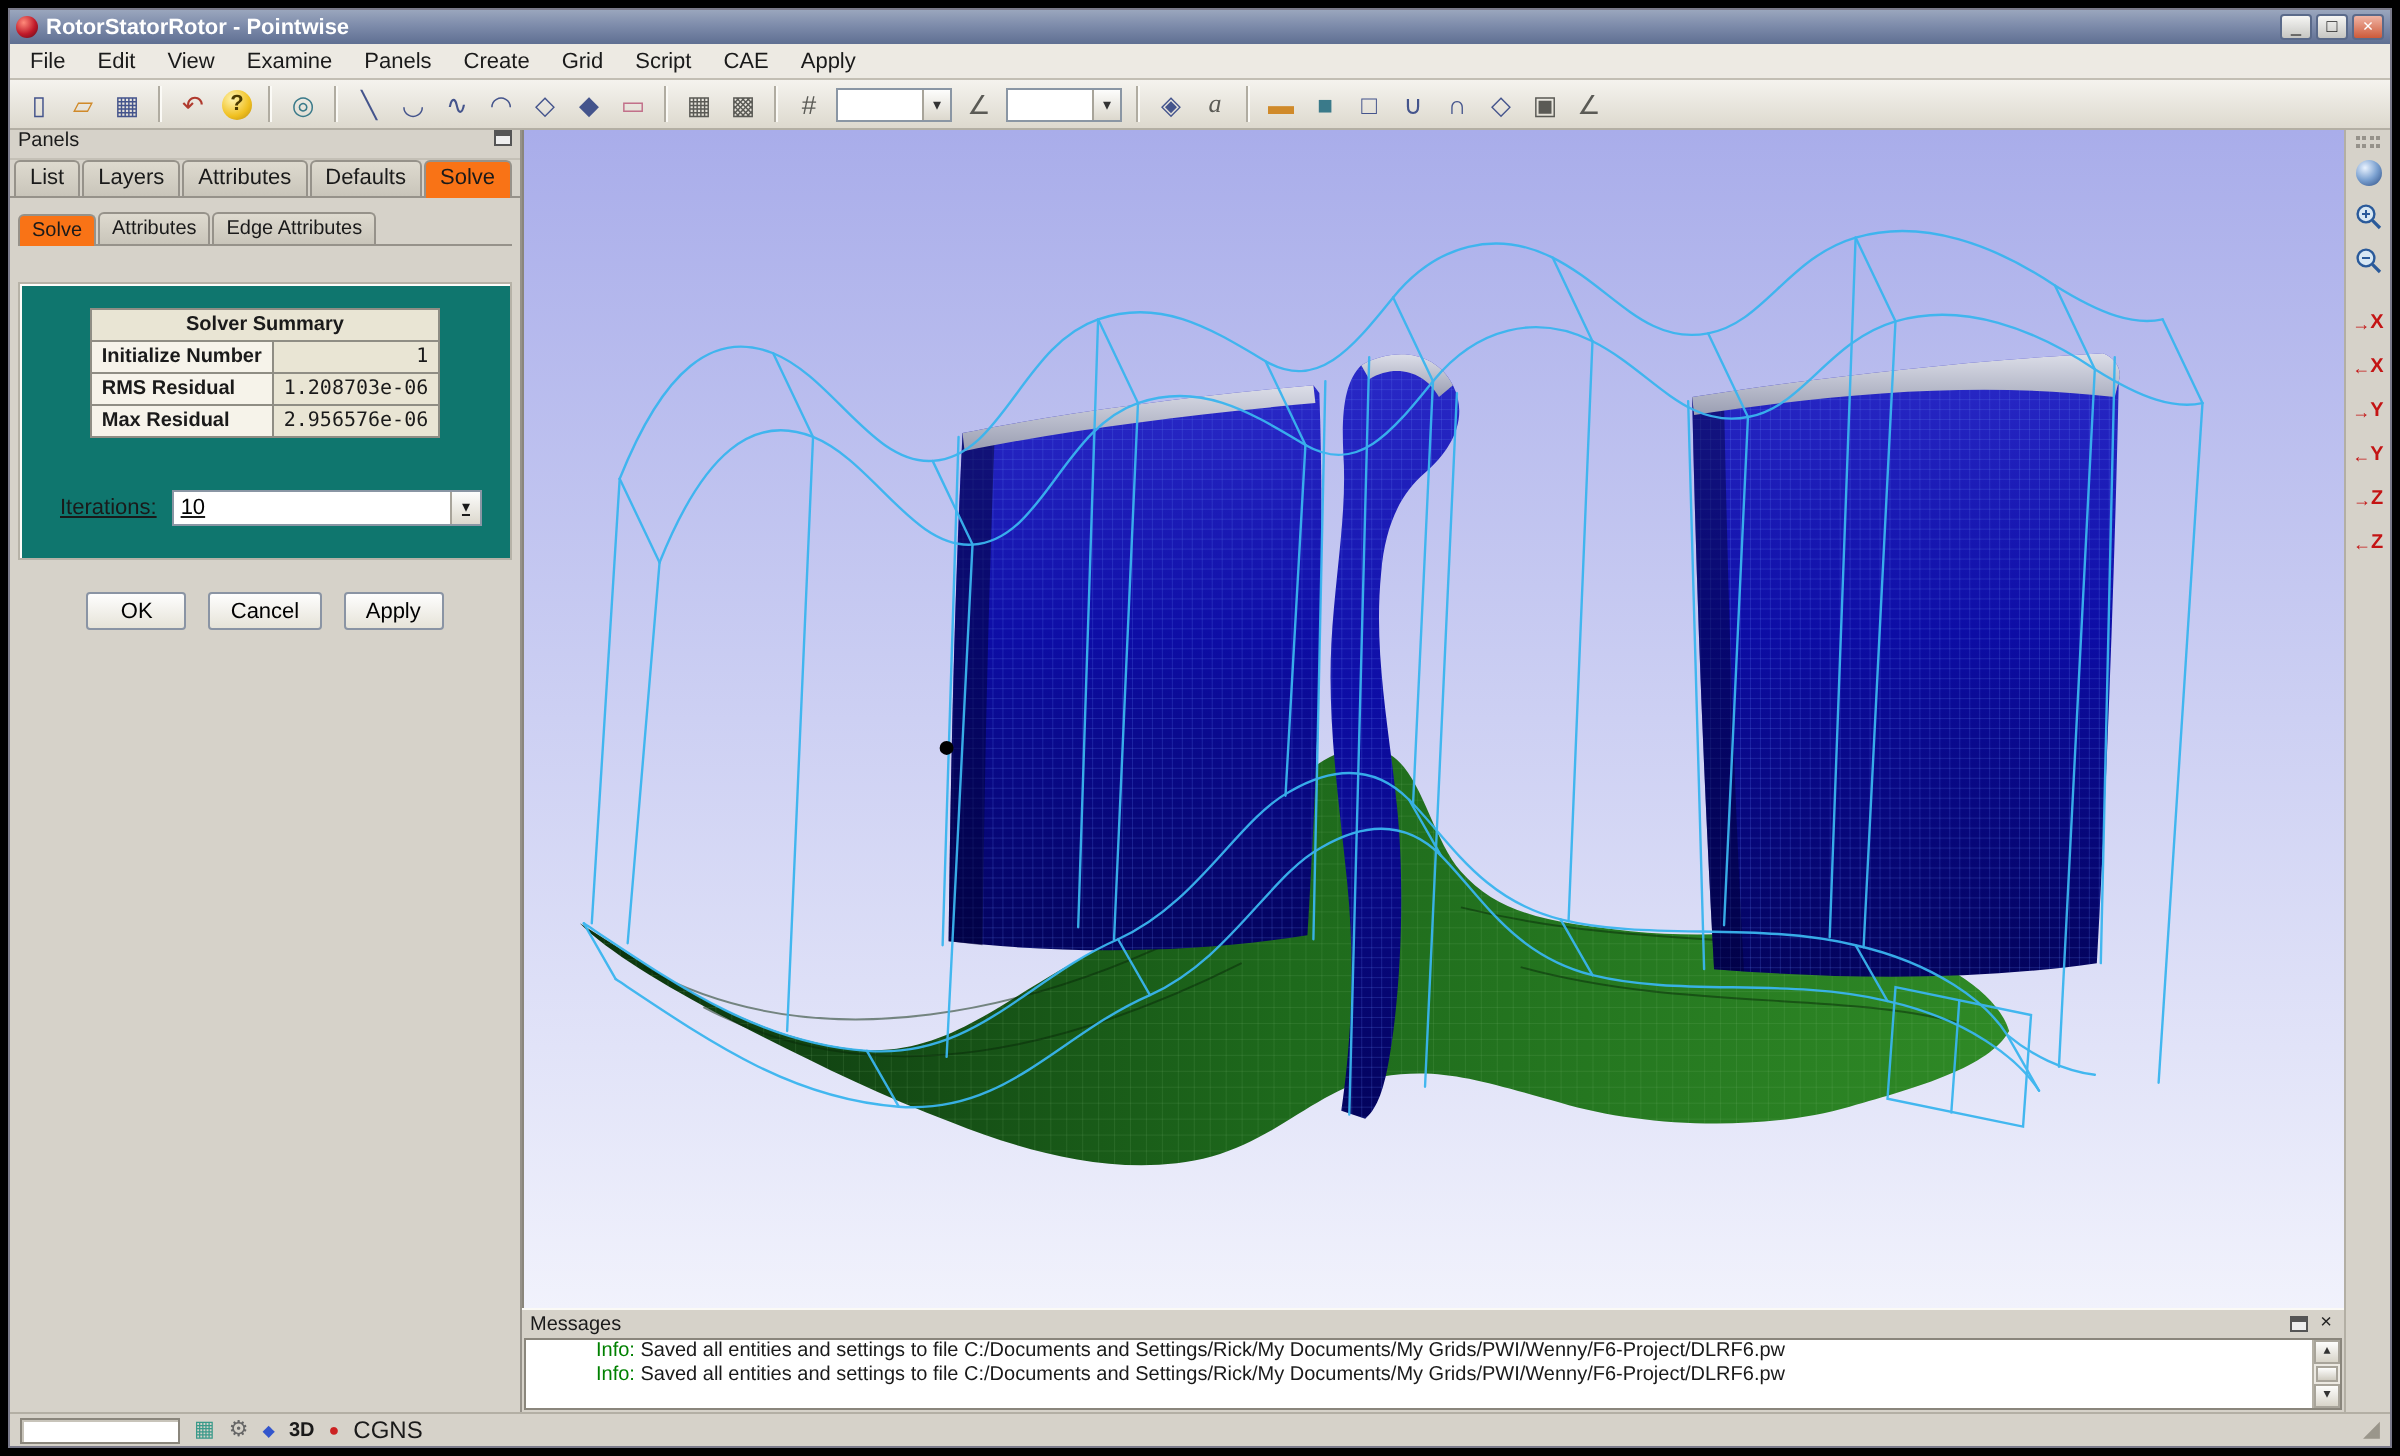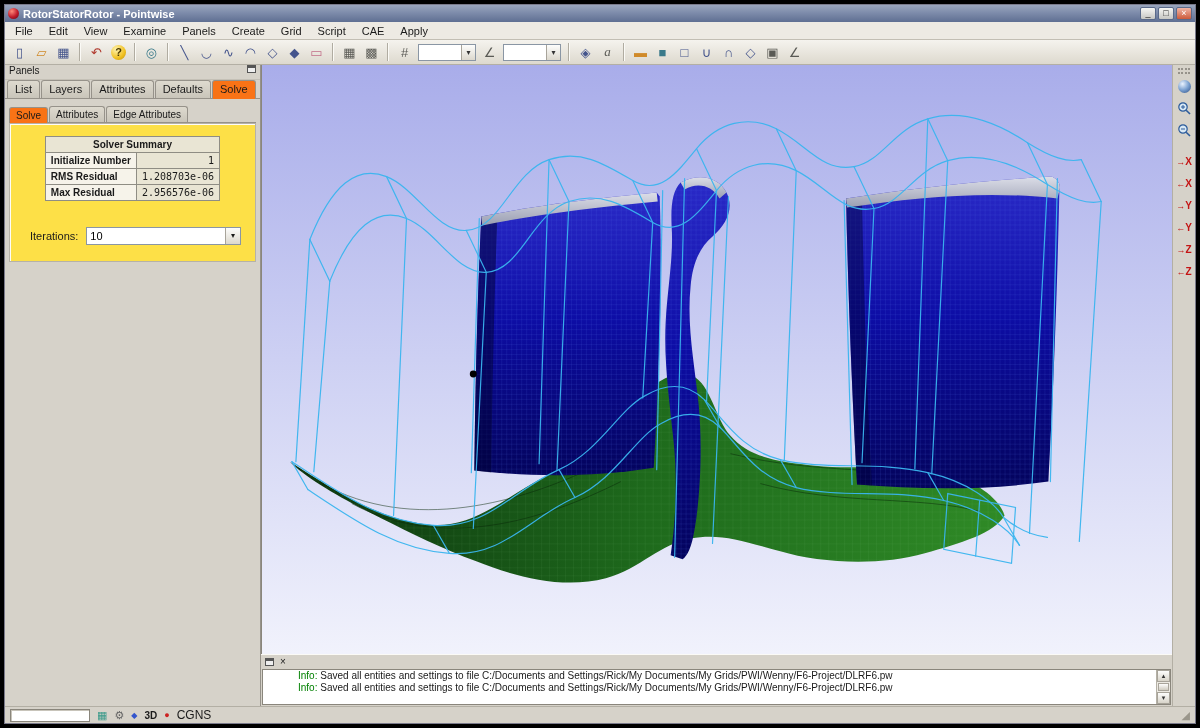--- a/index.html
+++ b/index.html
@@ -39,27 +39,27 @@
   .left-panel { width:256px; flex:0 0 auto; background:#d6d2c9; border-right:1px solid #96928a; display:flex; flex-direction:column; }
   .panel-header { height:15px; display:flex; align-items:flex-start; padding:0 4px; font-size:10px; border-bottom:1px solid #c4c0b6; }
   .panel-header .ph-title { flex:1; }
   .float-ico { width:9px; height:8px; border:1px solid #555; box-shadow:inset 0 2px 0 #555; background:#eee; }
   .tabs { display:flex; align-items:flex-end; height:19px; padding:0 2px; border-bottom:1px solid #96928a; }
   .tab { padding:2px 7px 3px 7px; margin-right:1px; background:linear-gradient(#dedacf,#c9c5ba); border:1px solid #96928a; border-bottom:none; border-radius:3px 3px 0 0; font-size:11px; cursor:default; white-space:nowrap; }
   .tab.active { background:#f97316; position:relative; top:1px; padding-bottom:4px; }
   .panel-body { flex:1; padding:6px 4px 0 4px; display:flex; flex-direction:column; }
   .subtabs { display:flex; align-items:flex-end; height:18px; border-bottom:1px solid #96928a; margin-bottom:0; }
   .subtabs .tab { font-size:10px; padding:2px 6px 2px 6px; }
-  .solve-box { border:1px solid #b6b2a7; box-shadow:inset 1px 1px 0 #fdfcf9; margin-top:0; padding:10px 6px 16px 6px; background:#fde047; }
+  .solve-box { border:1px solid #b6b2a7; box-shadow:inset 1px 1px 0 #fdfcf9; margin-top:18px; padding:10px 6px 16px 6px; background:#0f766e; }
   table.summary { border-collapse:collapse; margin:2px auto 0 auto; }
   table.summary td,table.summary th { border:1px solid #8f8d84; font-size:10px; padding:2px 5px; }
   table.summary th { background:#e9e5d4; font-weight:bold; text-align:center; }
   td.lab { font-weight:bold; background:#f6f3ea; text-align:left; }
   td.val { background:#e9e5d4; text-align:right; font-family:"DejaVu Sans Mono",monospace; font-size:9.5px; min-width:72px; }
-  .iter-row { display:flex; align-items:center; margin:26px 8px 0 14px; }
+  .iter-row { display:flex; align-items:center; margin:26px 8px 0 14px;text-decoration:underline; }
   .iter-row label { margin-right:8px; }
   .combo { flex:1; height:18px; background:#fff; border:1px solid #8a96a4; display:flex; align-items:center; }
   .combo input { flex:1; border:none; outline:none; font-size:11px; padding:0 3px; width:60px; font-family:"Liberation Sans",sans-serif; }
   .combo .drop { width:15px; height:16px; background:linear-gradient(#fdfdfc,#dcd8cd); border-left:1px solid #a8a49a; font-size:8px; line-height:16px; text-align:center; }
   .btnrow { display:flex; justify-content:center; gap:9px; margin-top:16px; }
   .pbtn { min-width:46px; height:19px; border:1px solid #8a94a4; border-radius:2px; background:linear-gradient(#fefefe,#e6e3d8); font-size:11px; padding:0 10px; font-family:"Liberation Sans",sans-serif; cursor:default; }
   .footer-row { display:flex; justify-content:center; gap:11px; margin-top:16px; }
   .footer-row .pbtn { min-width:50px; }
 
   
@@ -209,20 +209,25 @@
             </tr>
           </tbody>
             </table>
           <div class="iter-row">
             <label>Iterations:</label>
             <span class="combo">
               <input value="10" style="">
               <span class="drop">▾</span>
             </span>
           </div>
+        </div>
+        <div class="footer-row">
+          <button class="pbtn">OK</button>
+          <button class="pbtn">Cancel</button>
+          <button class="pbtn">Apply</button>
         </div>
       </div>
     </div>
 
     <div class="center">
       <div class="viewport">
         <svg viewBox="0 0 913 591" preserveAspectRatio="none">
           <defs>
             <linearGradient id="vbg" x1="0" y1="0" x2="0" y2="1">
               <stop offset="0" stop-color="#a9adea"></stop>
@@ -291,20 +296,21 @@
             <path d="M218 154 L210 409 M402 126 L396 406 M584 136 L592 421 M798 114 L791 418 M424 114 L414 494 M468 132 L452 480"></path>
             <path d="M688 430 L756 444 L752 500 L684 486 Z M720 437 L716 493"></path>
           </g>
 
           <circle cx="212" cy="310" r="3.5" fill="#000"></circle>
         </svg>
       </div>
 
       <div class="messages">
         <div class="msg-header">
+          <span class="mh-title">Messages</span>
           <span class="float-ico"></span>
           <span class="close-ico">×</span>
         </div>
         <div class="msg-body">
           <div class="msg-line"><span class="msg-level">Info:</span><span> Saved all entities and settings to file C:/Documents and Settings/Rick/My Documents/My Grids/PWI/Wenny/F6-Project/DLRF6.pw</span></div>
           <div class="msg-line"><span class="msg-level">Info:</span><span> Saved all entities and settings to file C:/Documents and Settings/Rick/My Documents/My Grids/PWI/Wenny/F6-Project/DLRF6.pw</span></div>
           <div class="msg-scroll">
             <span class="sbtn">▴</span>
             <span class="sthumb"></span>
             <span style="flex:1"></span>

